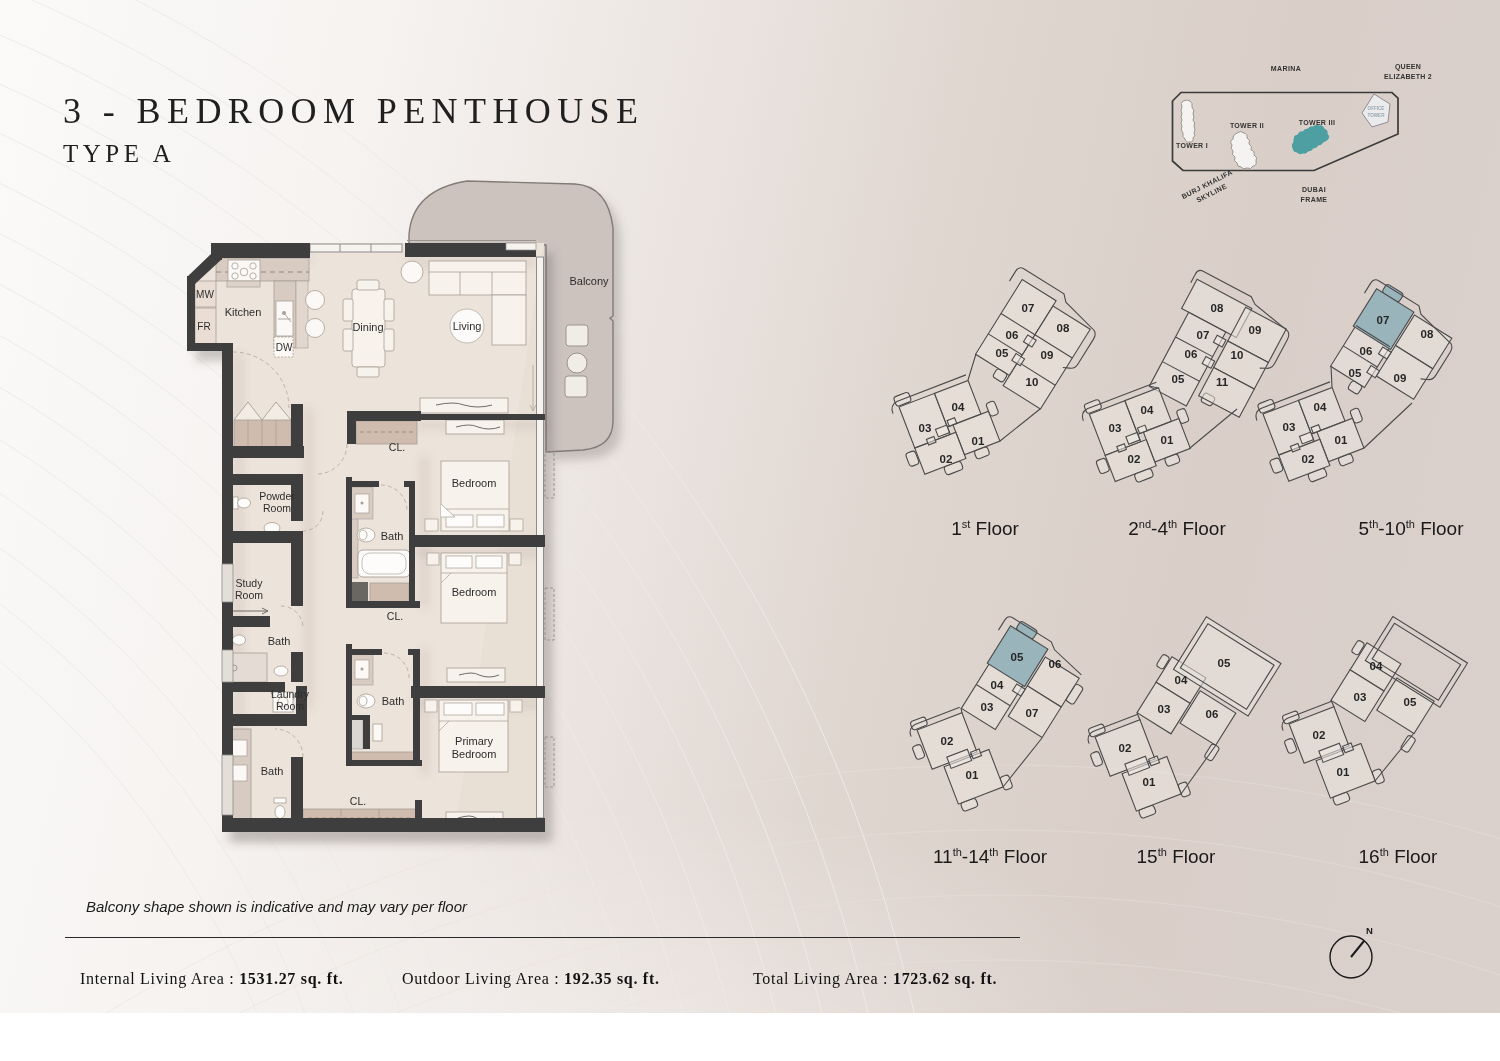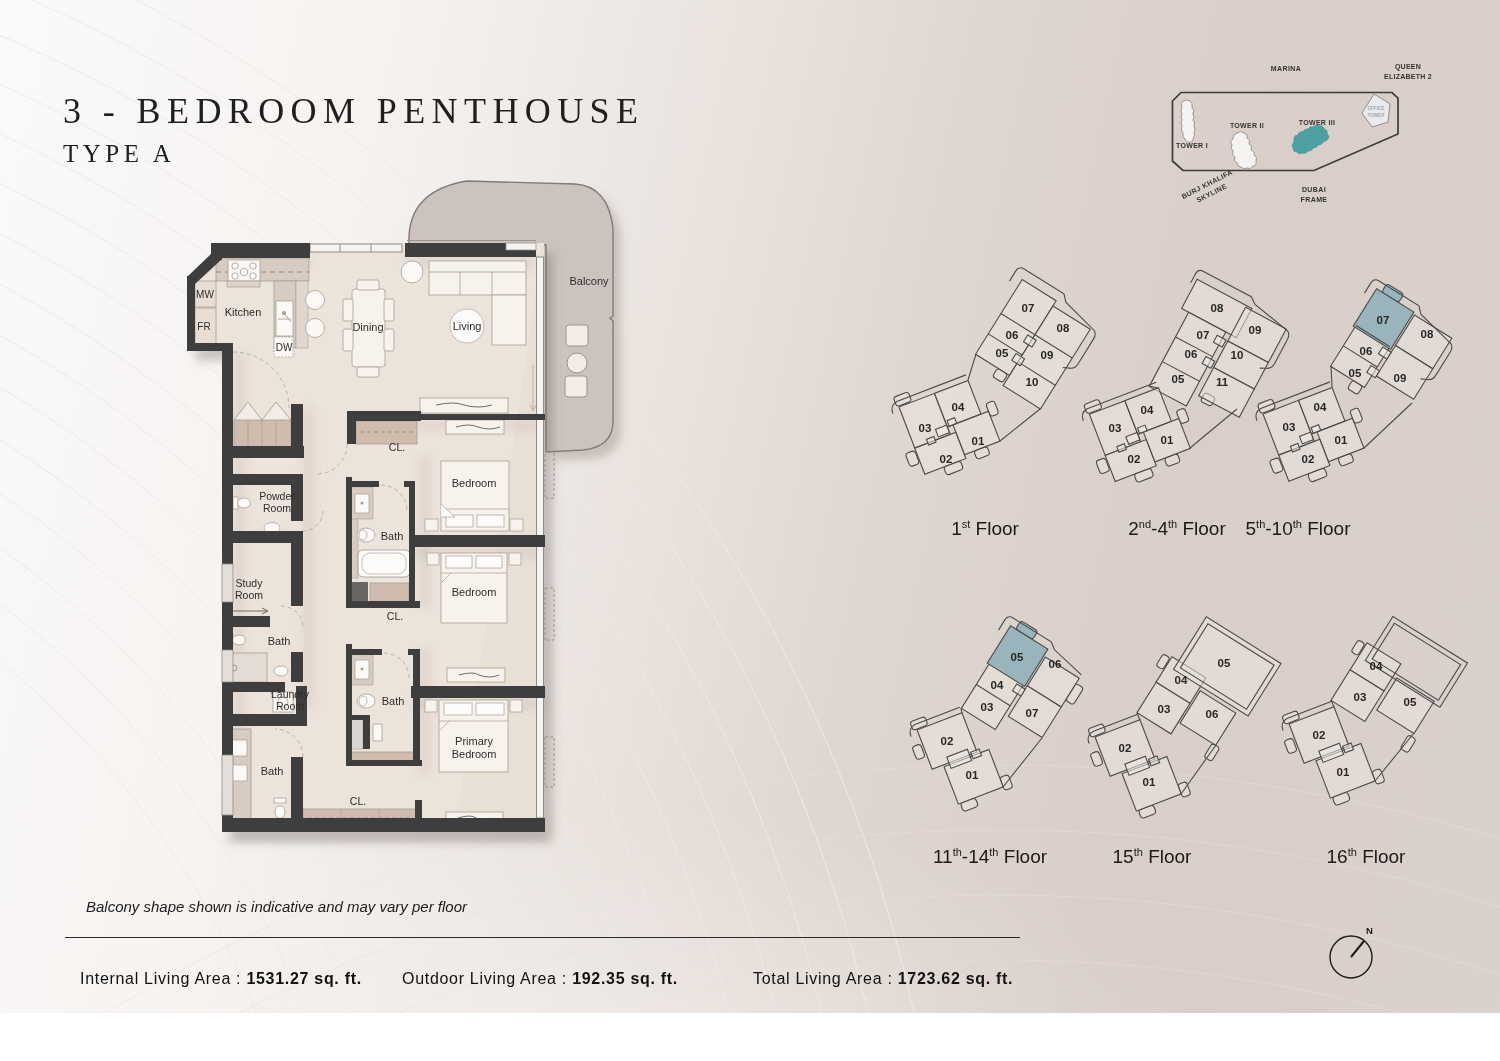--- a/index.html
+++ b/index.html
@@ -4,21 +4,21 @@
 <style>
 html,body{margin:0;padding:0;}
 .page{position:relative;width:1500px;height:1013px;overflow:hidden;
  background:radial-gradient(900px 420px at 42% 106%,rgba(255,255,255,0.40),rgba(255,255,255,0) 65%),linear-gradient(102deg,#fbfaf9 0%,#f6f3f1 22%,#ece6e2 40%,#e0d6d0 58%,#d9cec8 76%,#dbd1cc 100%);
  font-family:"Liberation Sans",sans-serif;color:#222;}
 svg{position:absolute;left:0;top:0;}
 .title{position:absolute;left:63px;top:90px;font-family:"Liberation Serif",serif;font-size:36px;letter-spacing:6.4px;color:#1f1f1f;white-space:nowrap;}
 .subtitle{position:absolute;left:63px;top:140px;font-family:"Liberation Serif",serif;font-size:25px;letter-spacing:4.5px;color:#1f1f1f;}
 .note{position:absolute;left:80px;top:898px;font-style:italic;font-size:15px;color:#1c1c1c;margin-left:6px;}
 .rule{position:absolute;left:65px;top:937px;width:955px;height:1px;background:#2a2a2a;}
-.area{position:absolute;top:970px;font-size:16px;letter-spacing:0.7px;color:#111;}
+.area{position:absolute;top:970px;font-size:16px;letter-spacing:0.7px;color:#111;font-family:Liberation Serif, serif;}
 .flab{position:absolute;font-size:19px;color:#1a1a1a;white-space:nowrap;transform:translateX(-50%);}
 .flab sup{font-size:11px;vertical-align:7px;}
 </style>
 </head>
 <body>
 <div class="page">
 
 <svg width="1500" height="1061" viewBox="0 0 1500 1061" fill="none">
 <g stroke="#edebe9" stroke-width="1">
         <circle cx="-560" cy="1340" r="880"></circle>
@@ -60,24 +60,24 @@
 <div class="rule"></div>
 
 <div class="area" style="left:80px;">Internal Living Area : <b>1531.27 sq. ft.</b></div>
 
 <div class="area" style="left:402px;">Outdoor Living Area : <b>192.35 sq. ft.</b></div>
 
 <div class="area" style="left:753px;">Total Living Area : <b>1723.62 sq. ft.</b></div>
 
 <div class="flab" style="left:985px;top:518px;text-align:center;">1<sup>st</sup> Floor</div>
 <div class="flab" style="left:1177px;top:518px;">2<sup>nd</sup>-4<sup>th</sup> Floor</div>
-<div class="flab" style="left:1298px;top:518px;">5<sup>th</sup>-10<sup>th</sup> Floor</div>
+<div class="flab" style="left:1411px;top:518px;">5<sup>th</sup>-10<sup>th</sup> Floor</div>
 <div class="flab" style="left:990px;top:846px;">11<sup>th</sup>-14<sup>th</sup> Floor</div>
-<div class="flab" style="left:1152px;top:846px;">15<sup>th</sup> Floor</div>
-<div class="flab" style="left:1366px;top:846px;">16<sup>th</sup> Floor</div>
+<div class="flab" style="left:1176px;top:846px;">15<sup>th</sup> Floor</div>
+<div class="flab" style="left:1398px;top:846px;">16<sup>th</sup> Floor</div>
 
 <svg width="1500" height="1061" viewBox="0 0 1500 1061" fill="none">
 <circle cx="1351" cy="957" r="21" stroke="#1a1a1a" stroke-width="1.4"></circle>
 <line x1="1351" y1="957" x2="1364" y2="941" stroke="#1a1a1a" stroke-width="2"></line>
 <text x="1366" y="934" font-size="9.5" font-weight="bold" fill="#1a1a1a" font-family="Liberation Sans">N</text>
 </svg>
 
 <svg width="1500" height="1061" viewBox="0 0 1500 1061" fill="none">
 
 <path d="M1181,92.5 L1392,92.5 L1398,98 L1398,134 L1314,170.5 L1183,170.5 L1172.5,161 L1172.5,101 Z" stroke="#3b3b3b" stroke-width="1.7"></path>

